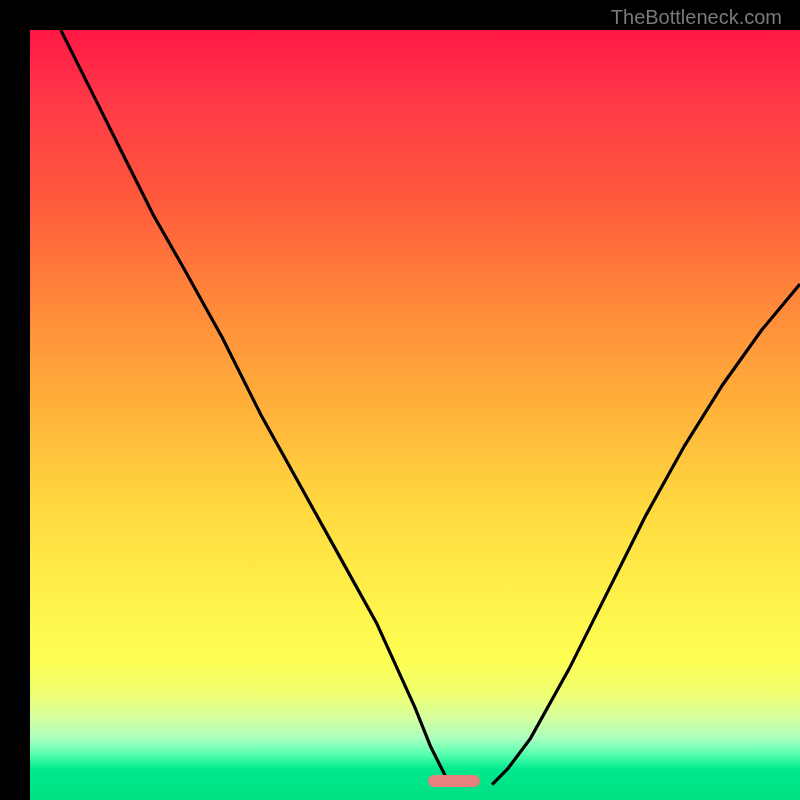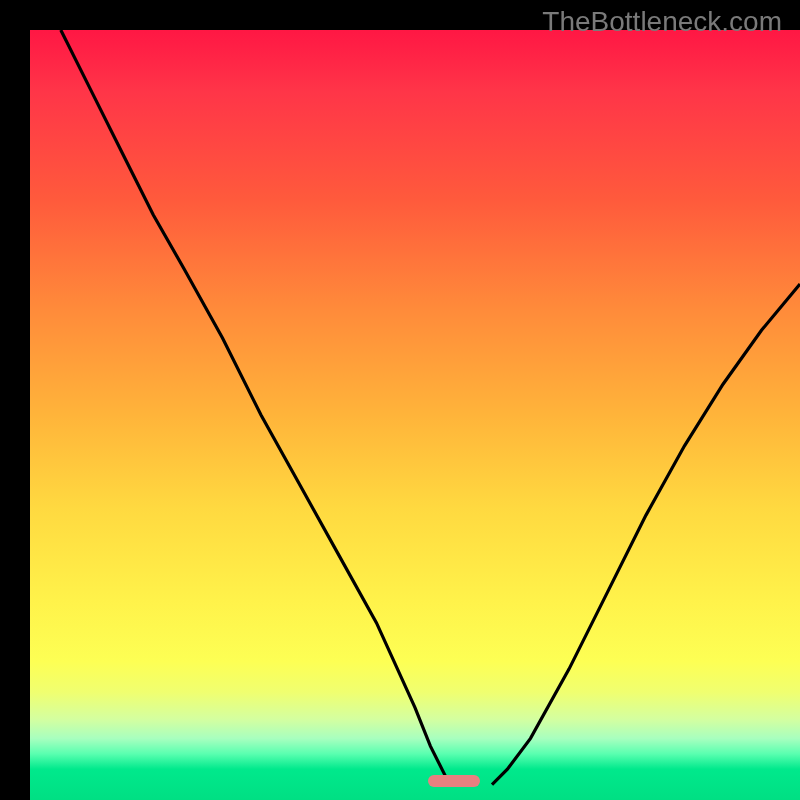--- a/index.html
+++ b/index.html
@@ -9,21 +9,21 @@
     height: 800px;
     background: #000;
     position: relative;
     font-family: Arial, sans-serif;
   }
   .watermark {
     position: absolute;
     top: 6px;
     right: 18px;
     color: #7a7a7a;
-    font-size: 28px;
+    font-size: 20px;
     font-weight: 500;
     z-index: 10;
   }
   .chart-area {
     position: absolute;
     left: 30px;
     top: 30px;
     width: 770px;
     height: 770px;
     overflow: hidden;

